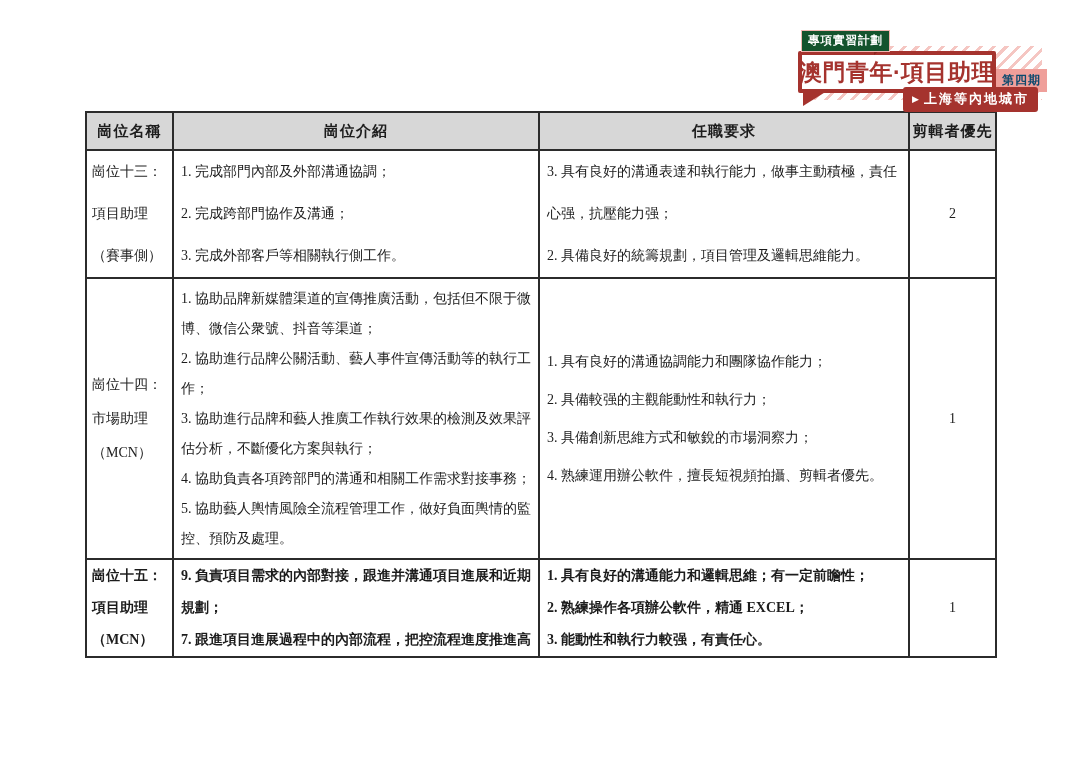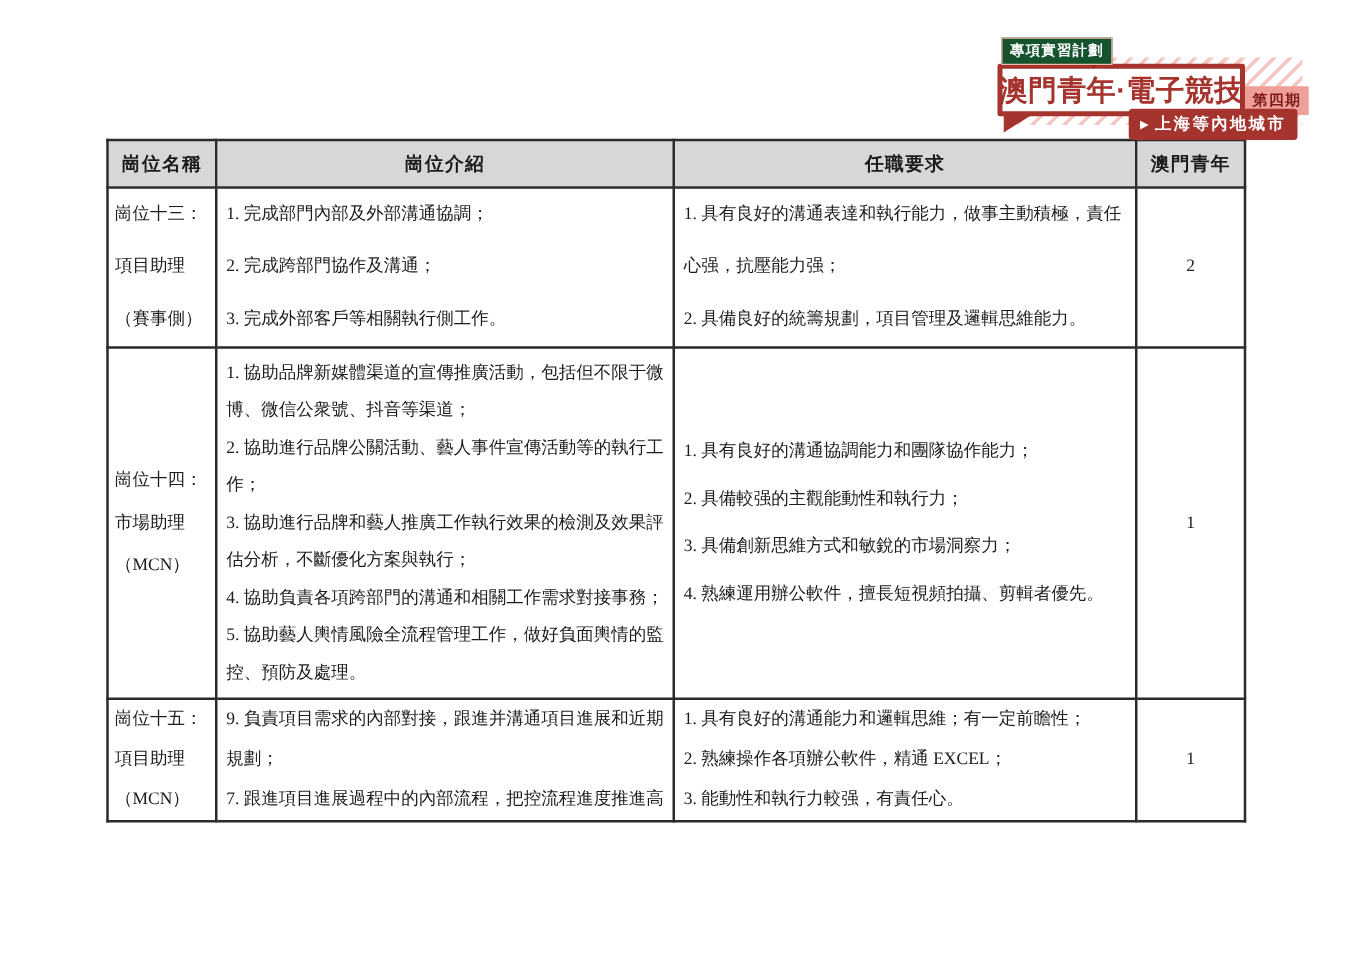--- a/index.html
+++ b/index.html
@@ -34,21 +34,21 @@
     display:flex;align-items:center;justify-content:center;
     font-size:23px;font-weight:bold;color:#a5332e;letter-spacing:0.5px;white-space:nowrap;
     font-family:"Liberation Sans","DejaVu Sans",sans-serif;
   }
   .logo .tail{
     position:absolute;left:5px;top:61px;width:0;height:0;z-index:1;
     border-top:15px solid #a5332e;border-right:24px solid transparent;
   }
   .logo .edition-tag{
     position:absolute;left:198px;top:39px;z-index:1;
-    background:#ef9f9a;color:#7f1d1d;
+    background:#ef9f9a;color:#0c4a6e;
     font-size:12px;font-weight:bold;letter-spacing:1px;
     padding:3px 6px;white-space:nowrap;
     font-family:"Liberation Sans","DejaVu Sans",sans-serif;
   }
   .logo .cities-banner{
     position:absolute;left:105px;top:57px;z-index:3;
     background:#a5332e;color:#ffffff;border-radius:3px;
     font-size:13px;font-weight:bold;letter-spacing:2px;
     padding:3px 9px 4px;white-space:nowrap;
     display:flex;align-items:center;
@@ -77,29 +77,29 @@
   .para{margin:0;}
 
   tr.row-1{height:116px;}
   tr.row-2{height:281px;}
   tr.row-3{height:97px;}
 
   tr.row-1 .para{line-height:42px;}
   tr.row-2 td.name-cell .para{line-height:34px;}
   tr.row-2 td.intro-cell .para{line-height:30px;}
   tr.row-2 td.req-cell  .para{line-height:38px;}
-  tr.row-3 .para{line-height:32px;}
+  tr.row-3 .para{line-height:32px;font-weight:bold;}
 </style>
 </head>
 <body>
 
 <div class="logo">
   <div class="hatch"></div>
   <div class="tail"></div>
-  <div class="title-box">澳門青年·電子競技</div>
+  <div class="title-box">澳門青年·項目助理</div>
   <div class="program-tag">專項實習計劃</div>
   <div class="tag-notch"></div>
   <div class="edition-tag">第四期</div>
   <div class="cities-banner">
     <span class="play">▶</span>
     <span>上海等內地城市</span>
   </div>
 </div>
 
 <table class="jobs">
@@ -107,36 +107,36 @@
     <col style="width:87px">
       <col style="width:366px">
       <col style="width:370px">
       <col style="width:87px">
   </colgroup>
   <tbody>
       <tr>
     <th>崗位名稱</th>
     <th>崗位介紹</th>
     <th>任職要求</th>
-    <th>澳門青年</th>
+    <th>剪輯者優先</th>
   </tr>
 
   <tr class="row-1">
     <td class="name-cell">
       <div class="para">崗位十三：</div>
       <div class="para">項目助理</div>
       <div class="para">（賽事側）</div>
     </td>
     <td class="text-cell intro-cell">
       <div class="para">1. 完成部門內部及外部溝通協調；</div>
       <div class="para">2. 完成跨部門協作及溝通；</div>
       <div class="para">3. 完成外部客戶等相關執行側工作。</div>
     </td>
     <td class="text-cell req-cell">
-      <div class="para">1. 具有良好的溝通表達和執行能力，做事主動積極，責任心强，抗壓能力强；</div>
+      <div class="para">3. 具有良好的溝通表達和執行能力，做事主動積極，責任心强，抗壓能力强；</div>
       <div class="para">2. 具備良好的統籌規劃，項目管理及邏輯思維能力。</div>
     </td>
     <td class="count-cell">
       <span>2</span>
     </td>
   </tr>
 
   <tr class="row-2">
     <td class="name-cell">
       <div class="para">崗位十四：</div>

